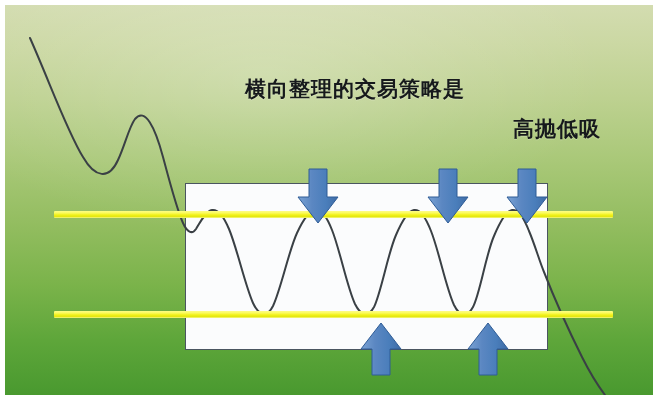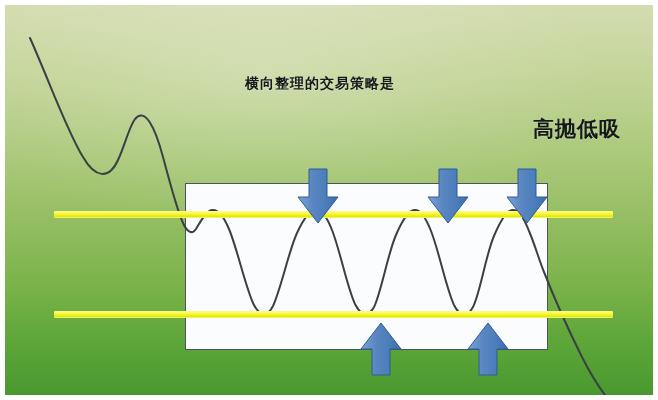--- a/index.html
+++ b/index.html
@@ -91,24 +91,24 @@
     color: #16191c;
     font-family: "DejaVu Sans", "Liberation Sans", sans-serif;
     font-weight: 600;
     white-space: nowrap;
     letter-spacing: 1px;
     text-shadow: 0 1px 0 rgba(255,255,255,0.22);
   }
   #caption-line-1 {
     left: 240px;
     top: 70px;
-    font-size: 14px;
+    font-size: 21px;
   }
   #caption-line-2 {
-    left: 528px;
+    left: 508px;
     top: 110px;
     font-size: 21px;
   }
 </style>
 </head>
 <body>
 
 <div id="stage">
 
   <div id="canvas">

